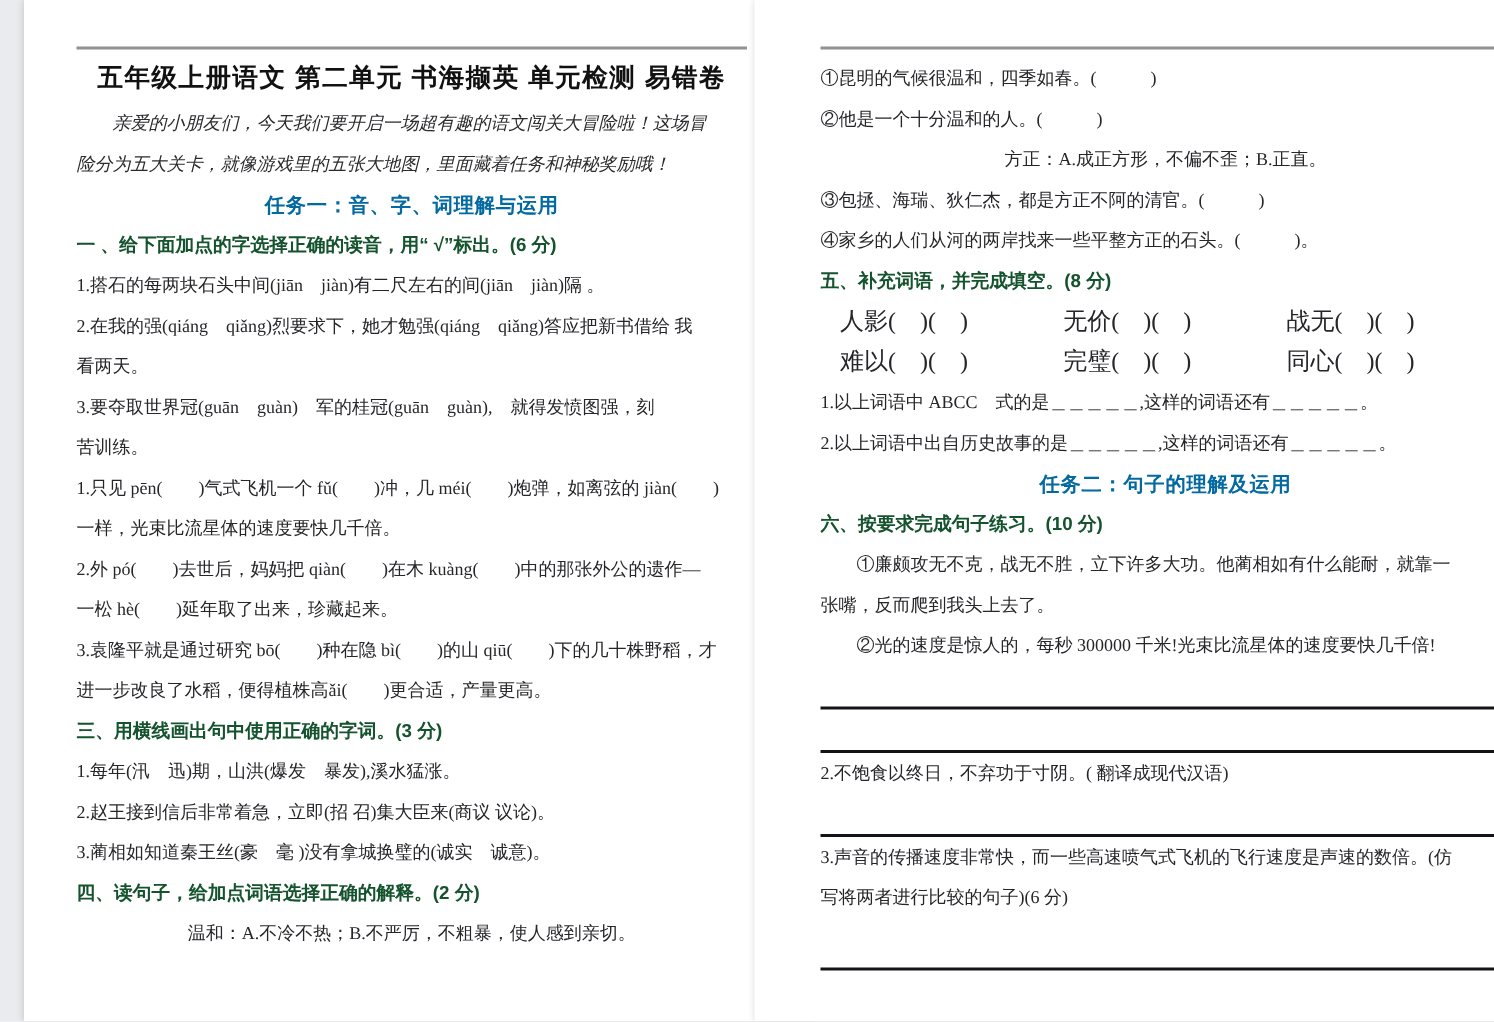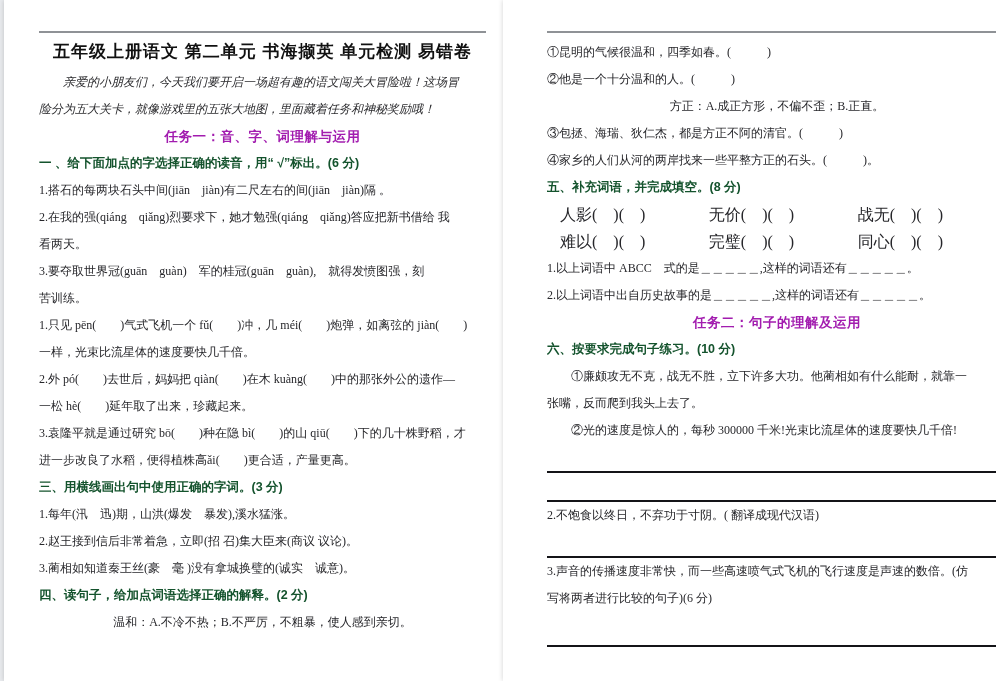--- a/index.html
+++ b/index.html
@@ -1,35 +1,35 @@
 <!DOCTYPE html>
 <html><head>
 <meta charset="utf-8">
 <style>
   html,body{margin:0;padding:0;background:#e9ebee;}
   .stage{position:relative;width:996px;height:681px;background:#e9ebee;overflow:hidden;
          font-family:"Liberation Serif", serif;}
   .page{position:absolute;top:0;bottom:0;background:#ffffff;box-shadow:0 0 5px rgba(0,0,0,.18);}
-  .page-left{left:4px;width:527px;}
+  .page-left{left:16px;width:527px;}
   .page-right{left:503px;width:544px;}
   .content{position:relative;}
   .page-left .content{margin:0 45px 0 35px;}
   .page-right .content{margin:0 40px 0 44px;}
   .toprule{height:2px;background:#8f9296;margin-top:31px;}
   .title{height:34px;line-height:34px;margin-top:2px;text-align:center;font-weight:bold;
          font-size:17px;letter-spacing:1px;color:#111;
          font-family:"Liberation Sans", sans-serif;}
   .line{height:27px;line-height:27px;font-size:12px;color:#26262a;white-space:nowrap;
         overflow:hidden;}
   .kai{font-style:italic;font-family:"Liberation Serif", serif;color:#2b2b2e;}
   .indent{text-indent:2em;}
   .center{text-align:center;}
   .q-header{font-weight:bold;font-size:12.5px;color:#14532d;
             font-family:"Liberation Sans", sans-serif;}
-  .task-header{font-weight:bold;text-align:center;font-size:13.5px;color:#a21caf;
+  .task-header{font-weight:bold;text-align:center;font-size:13.5px;color:#0369a1;
                font-family:"Liberation Sans", sans-serif;letter-spacing:.5px;}
   .blank-rule{height:27px;border-bottom:2px solid #141418;}
   .mt6{margin-top:6px;}
   .word-row{display:flex;height:27px;line-height:27px;font-size:16px;color:#26262a;
             padding-left:13px;}
   .word-row span{width:33.3%;text-align:left;}
   .pad-top{height:6px;}
 </style>
 </head>
 <body>

